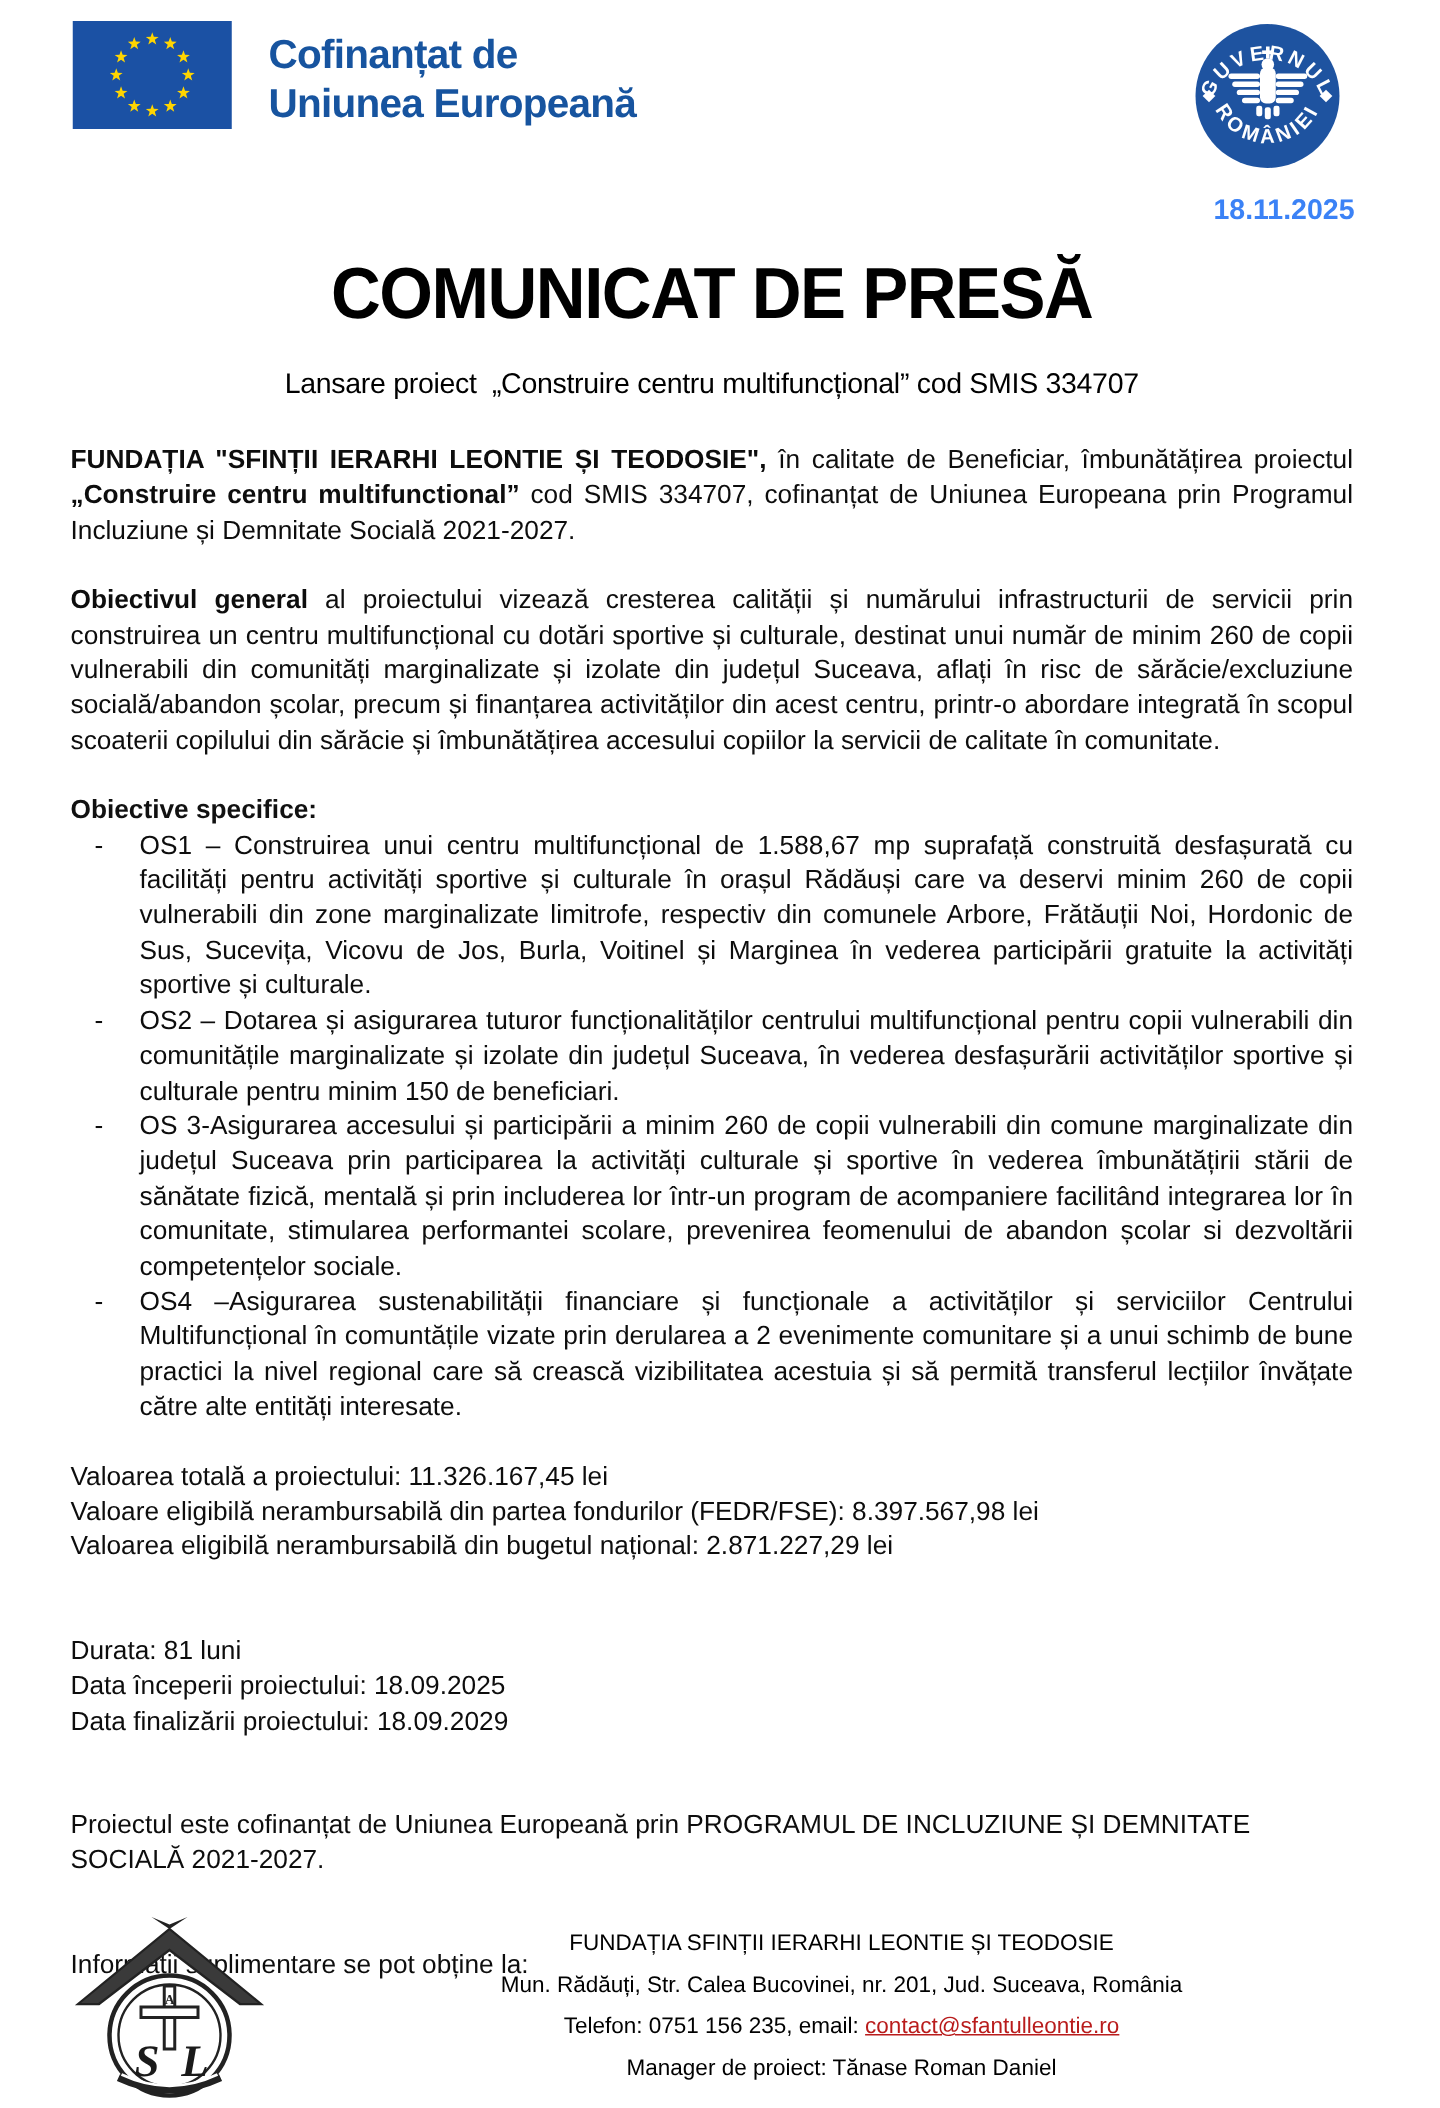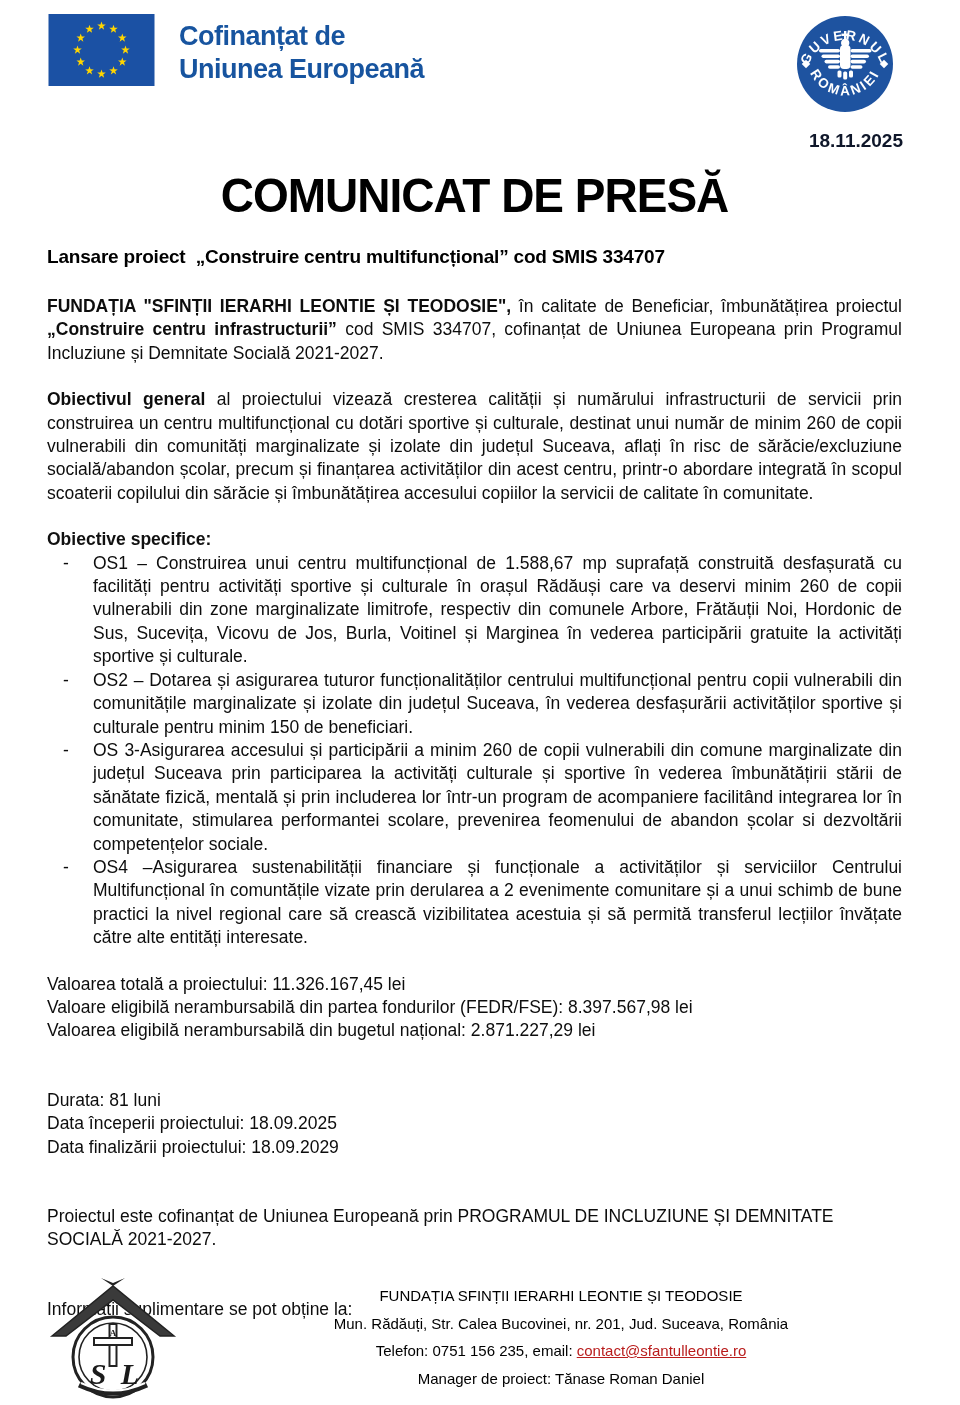--- a/index.html
+++ b/index.html
@@ -19,32 +19,32 @@
   .eu-block { display:flex; align-items:flex-start; gap:24px; }
   .eu-flag { width:107px; height:72px; display:block; }
   .eu-text {
     padding-top:6px;
     font-weight:bold; font-size:27px; line-height:33px;
     color:#17549f; letter-spacing:-0.5px;
   }
   .gov-block { display:flex; flex-direction:column; align-items:center; width:120px; }
   .gov-seal { width:100px; height:100px; display:block; }
   .doc-date {
-    margin-top:16px; font-weight:bold; font-size:19px; color:#0f172a;
+    margin-top:16px; font-weight:bold; font-size:19px; color:#3b82f6;
     align-self:flex-end; padding-right:2px;
   }
   
   .content { position:absolute; top:168px; left:47px; right:58px; }
   .doc-title {
     text-align:center; font-weight:bold; font-size:46px;
     letter-spacing:-1px; color:#000; margin-bottom:24px;
     transform:scaleY(1.05);
   }
   .doc-subtitle {
-    font-weight:bold; font-size:19px;
+    text-align:center; font-weight:normal; font-size:19px;
     color:#000; margin-bottom:27px; letter-spacing:-0.2px;
   }
   p.body, .list-item, .line { font-size:17.5px; line-height:23.4px; color:#0d0d0d; }
   p.body { text-align:justify; margin-bottom:23px; }
   p.nojust { text-align:left; }
   .section-heading { font-size:17.5px; line-height:23.4px; font-weight:bold; }
   .obj-list { list-style:none; margin-bottom:23px; }
   .list-item { position:relative; padding-left:46px; text-align:justify; }
   .list-item .dash { position:absolute; left:16px; top:0; }
   .value-block, .schedule-block { margin-bottom:23px; }
@@ -129,21 +129,21 @@
       <div class="doc-date">18.11.2025</div>
     </div>
   </div>
 
   <div class="content">
 
     <div class="doc-title">COMUNICAT DE PRESĂ</div>
 
     <div class="doc-subtitle">Lansare proiect &nbsp;„Construire centru multifuncțional” cod SMIS 334707</div>
 
-    <p class="body"><b class="inlineb">FUNDAȚIA "SFINȚII IERARHI LEONTIE ȘI TEODOSIE",</b><span> în calitate de Beneficiar, îmbunătățirea proiectul </span><b class="inlineb">„Construire centru infrastructurii”</b><span> cod SMIS 334707, cofinanțat de Uniunea Europeana prin Programul Incluziune și Demnitate Socială 2021-2027.</span></p>
+    <p class="body"><b class="inlineb">FUNDAȚIA "SFINȚII IERARHI LEONTIE ȘI TEODOSIE",</b><span> în calitate de Beneficiar, îmbunătățirea proiectul </span><b class="inlineb">„Construire centru multifunctional”</b><span> cod SMIS 334707, cofinanțat de Uniunea Europeana prin Programul Incluziune și Demnitate Socială 2021-2027.</span></p>
 
     <p class="body"><b class="inlineb">Obiectivul general</b><span> al proiectului vizează cresterea calității și numărului infrastructurii de servicii prin construirea un centru multifuncțional cu dotări sportive și culturale, destinat unui număr de minim 260 de copii vulnerabili din comunități marginalizate și izolate din județul Suceava, aflați în risc de sărăcie/excluziune socială/abandon școlar, precum și finanțarea activităților din acest centru, printr-o abordare integrată în scopul scoaterii copilului din sărăcie și îmbunătățirea accesului copiilor la servicii de calitate în comunitate.</span></p>
 
     <div class="section-heading">Obiective specifice:</div>
     <ul class="obj-list">
       <li class="list-item"><span class="dash">-</span><span>OS1 – Construirea unui centru multifuncțional de 1.588,67 mp suprafață construită desfașurată cu facilități pentru activități sportive și culturale în orașul Rădăuși care va deservi minim 260 de copii vulnerabili din zone marginalizate limitrofe, respectiv din comunele Arbore, Frătăuții Noi, Hordonic de Sus, Sucevița, Vicovu de Jos, Burla, Voitinel și Marginea în vederea participării gratuite la activități sportive și culturale.</span></li>
       <li class="list-item"><span class="dash">-</span><span>OS2 – Dotarea și asigurarea tuturor funcționalităților centrului multifuncțional pentru copii vulnerabili din comunitățile marginalizate și izolate din județul Suceava, în vederea desfașurării activităților sportive și culturale pentru minim 150 de beneficiari.</span></li>
       <li class="list-item"><span class="dash">-</span><span>OS 3-Asigurarea accesului și participării a minim 260 de copii vulnerabili din comune marginalizate din județul Suceava prin participarea la activități culturale și sportive în vederea îmbunătățirii stării de sănătate fizică, mentală și prin includerea lor într-un program de acompaniere facilitând integrarea lor în comunitate, stimularea performantei scolare, prevenirea feomenului de abandon școlar si dezvoltării competențelor sociale.</span></li>
       <li class="list-item"><span class="dash">-</span><span>OS4 –Asigurarea sustenabilității financiare și funcționale a activităților și serviciilor Centrului Multifuncțional în comuntățile vizate prin derularea a 2 evenimente comunitare și a unui schimb de bune practici la nivel regional care să crească vizibilitatea acestuia și să permită transferul lecțiilor învățate către alte entități interesate.</span></li>
     </ul>

